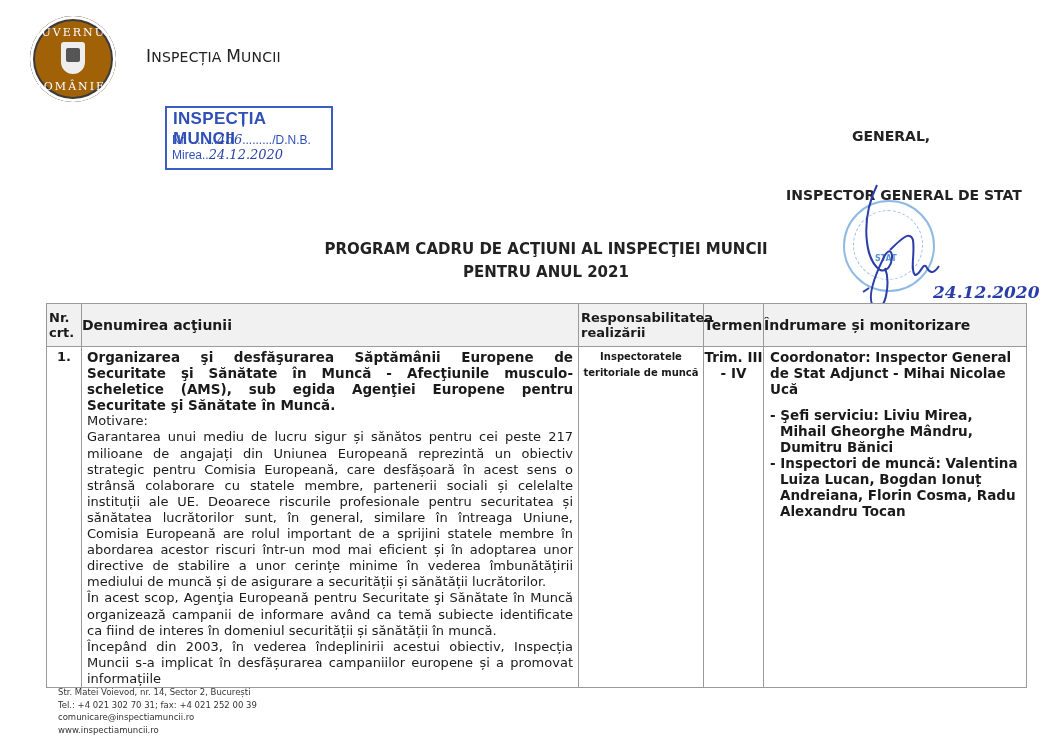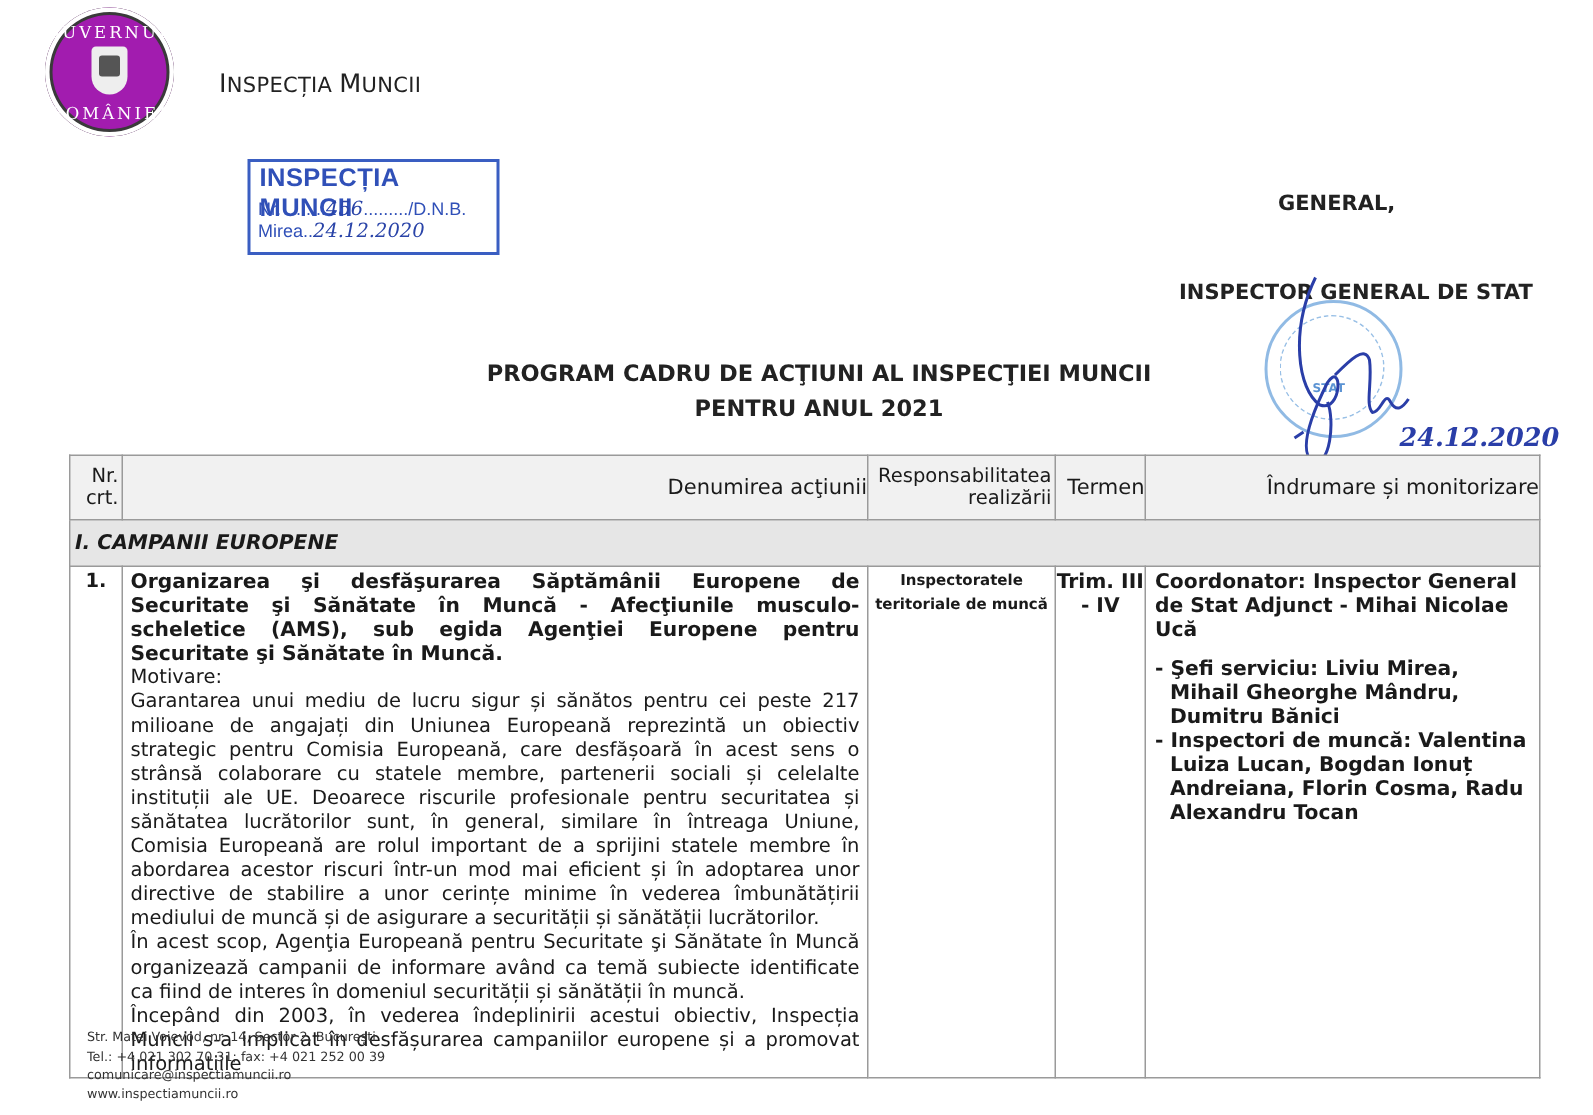--- a/index.html
+++ b/index.html
@@ -5,22 +5,22 @@
   html, body { margin: 0; padding: 0; }
   body {
     width: 1062px; height: 743px; overflow: hidden; position: relative;
     background: #ffffff; color: #1a1a1a;
     font-family: "DejaVu Sans", sans-serif;
   }
   .abs { position: absolute; }
 
   
   .seal {
-    left: 30px; top: 5px; width: 86px; height: 86px; border-radius: 50%;
-    background: #a21caf; box-shadow: inset 0 0 0 3px #fff, inset 0 0 0 5px #3a3a3a;
+    left: 30px; top: 16px; width: 86px; height: 86px; border-radius: 50%;
+    background: #a16207; box-shadow: inset 0 0 0 3px #fff, inset 0 0 0 5px #3a3a3a;
   }
   .seal .ring-text-top, .seal .ring-text-bot {
     position: absolute; left: 0; width: 100%; text-align: center;
     color: #fff; font-family: "DejaVu Serif", serif; font-size: 11px; letter-spacing: 2px;
   }
   .seal .ring-text-top { top: 10px; }
   .seal .ring-text-bot { bottom: 9px; }
   .seal .shield {
     position: absolute; left: 31px; top: 26px; width: 24px; height: 32px;
     background: #eee; border-radius: 3px 3px 12px 12px;
@@ -69,21 +69,21 @@
   .doc-title.t1 { top: 240px; padding-left: 30px; box-sizing: border-box; }
   .doc-title.t2 { top: 263px; padding-left: 30px; box-sizing: border-box; }
 
   
   .tbl {
     left: 46px; top: 303px; width: 980px; height: 380px;
     border-collapse: collapse; table-layout: fixed;
     font-size: 13px; color: #1a1a1a;
   }
   .tbl td, .tbl th { border: 1px solid #9a9a9a; padding: 0; vertical-align: top; }
-  .tbl th { background: #f1f1f1; font-weight: normal; vertical-align: middle; text-align: right; height: 42px; line-height: 15px; }
+  .tbl th { background: #f1f1f1; font-weight: bold; vertical-align: middle; text-align: left; height: 42px; line-height: 15px; }
   .tbl th.big { font-size: 14px; }
   .tbl .section td { background: #e6e6e6; height: 30px; vertical-align: middle; font-style: italic; font-weight: bold; font-size: 13.5px; padding-left: 3px; }
   .tbl .row td { background: #fff; }
   .c-nr { text-align: center; font-weight: bold; padding-top: 2px !important; }
   .c-name { padding: 2px 5px 0 5px !important; text-align: justify; line-height: 16.1px; }
   .c-name .action-title { font-weight: bold; font-size: 13.5px; }
   .c-name p { margin: 0; }
   .c-resp { text-align: center; font-weight: bold; padding-top: 2px !important; line-height: 16px; font-size: 10px; }
   .c-term { text-align: center; font-weight: bold; padding-top: 2px !important; line-height: 16px; font-size: 13.5px; }
   .c-guid { padding: 2px 4px 0 6px !important; line-height: 16px; font-size: 13.5px; }
@@ -143,23 +143,20 @@
   <thead>
     <tr>
       <th style="padding:0 2px;">Nr. crt.</th>
       <th class="big">Denumirea acţiunii</th>
       <th style="padding:0 2px;">Responsabilitatea realizării</th>
       <th class="big">Termen</th>
       <th class="big">Îndrumare și monitorizare</th>
     </tr>
   </thead>
   <tbody>
-    <tr class="section">
-      <td colspan="5">I. CAMPANII EUROPENE</td>
-    </tr>
     <tr class="row">
       <td class="c-nr">1.</td>
       <td class="c-name">
         <p class="action-title">Organizarea şi desfăşurarea Săptămânii Europene de Securitate şi Sănătate în Muncă - Afecţiunile musculo-scheletice (AMS), sub egida Agenţiei Europene pentru Securitate şi Sănătate în Muncă.</p>
         <p>Motivare:</p>
         <p>Garantarea unui mediu de lucru sigur și sănătos pentru cei peste 217 milioane de angajați din Uniunea Europeană reprezintă un obiectiv strategic pentru Comisia Europeană, care desfășoară în acest sens o strânsă colaborare cu statele membre, partenerii sociali și celelalte instituții ale UE. Deoarece riscurile profesionale pentru securitatea și sănătatea lucrătorilor sunt, în general, similare în întreaga Uniune, Comisia Europeană are rolul important de a sprijini statele membre în abordarea acestor riscuri într-un mod mai eficient și în adoptarea unor directive de stabilire a unor cerințe minime în vederea îmbunătățirii mediului de muncă și de asigurare a securității și sănătății lucrătorilor.</p>
         <p>În acest scop, Agenţia Europeană pentru Securitate şi Sănătate în Muncă organizează campanii de informare având ca temă subiecte identificate ca fiind de interes în domeniul securității și sănătății în muncă.</p>
         <p>Începând din 2003, în vederea îndeplinirii acestui obiectiv, Inspecția Muncii s-a implicat în desfășurarea campaniilor europene și a promovat informațiile</p>
       </td>
       <td class="c-resp">Inspectoratele teritoriale de muncă</td>

